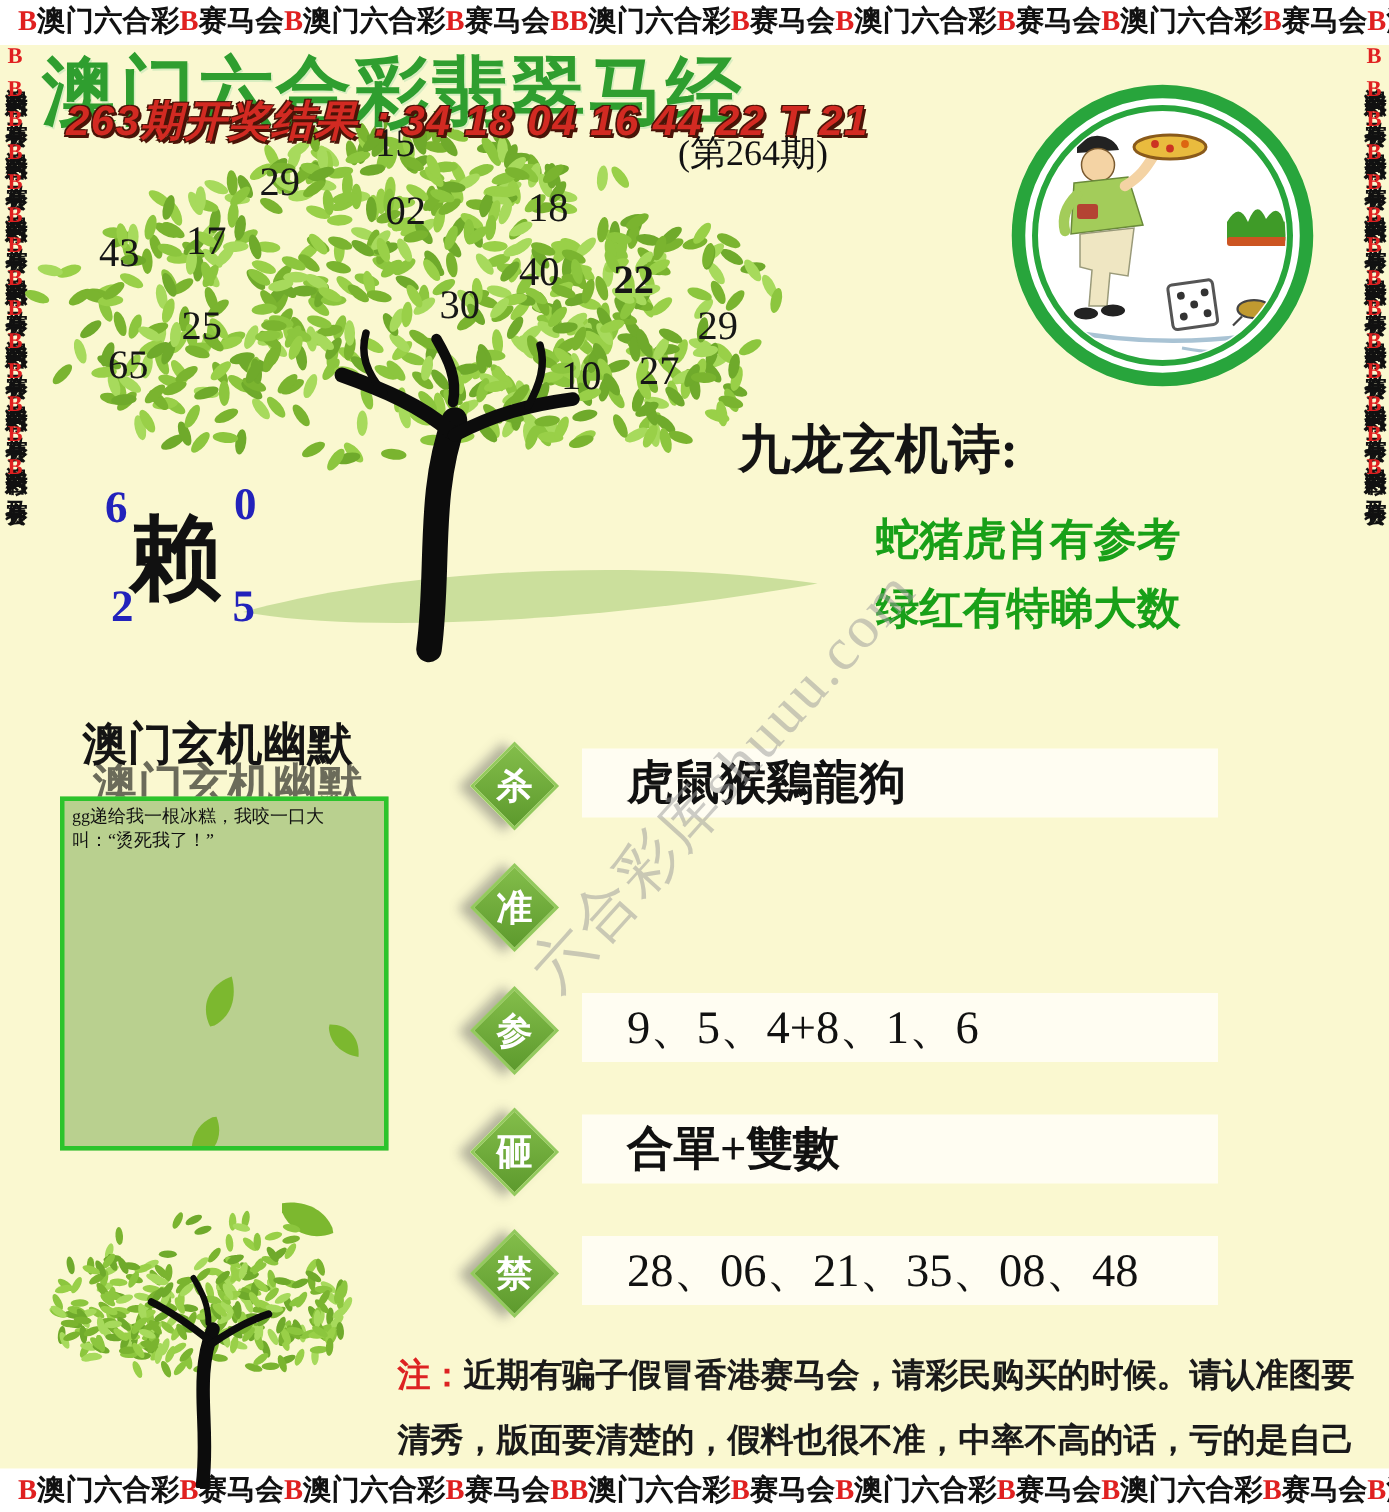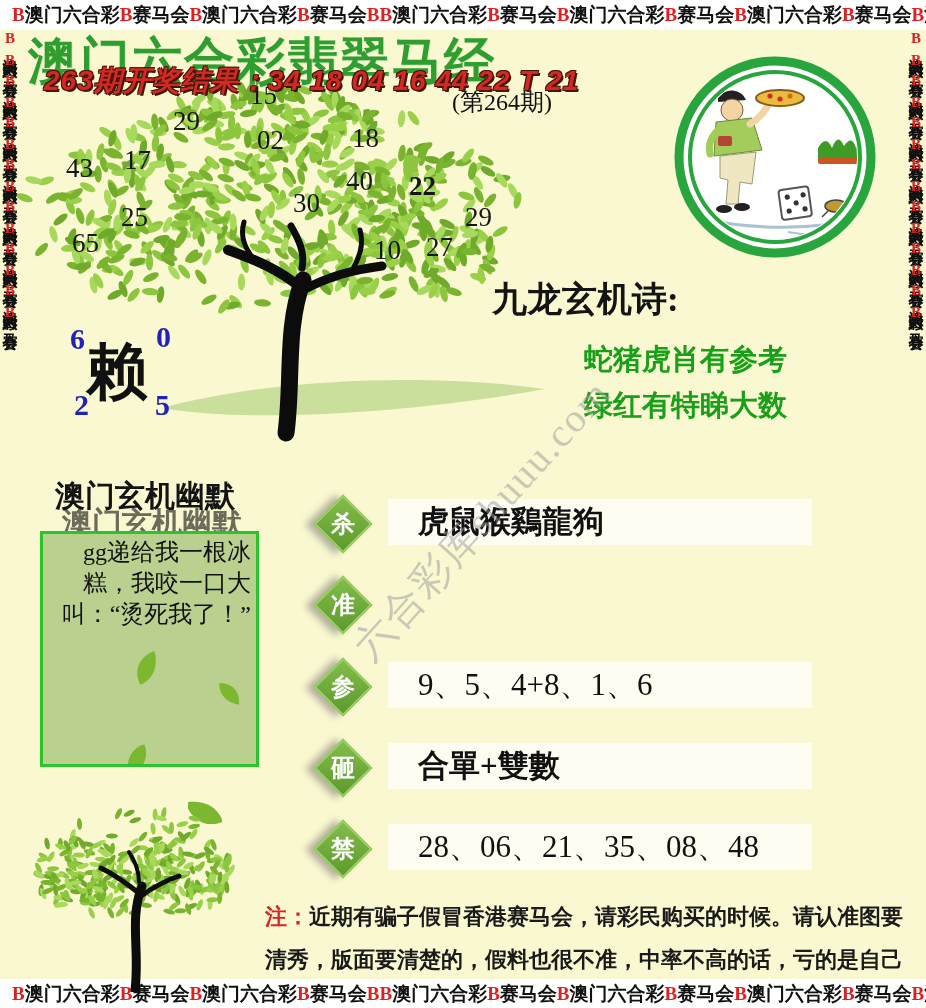--- a/index.html
+++ b/index.html
@@ -37,21 +37,21 @@
   #lai-char{position:absolute;left:86px;top:330px;font-size:62px;font-weight:bold;color:#111;z-index:3;}
   .blue-num{position:absolute;font-size:30px;font-weight:bold;color:var(--blue_number,#2222bb);z-index:3;}
   #bn-tl{left:70px;top:322px;} #bn-tr{left:156px;top:320px;}
   #bn-bl{left:74px;top:388px;} #bn-br{left:155px;top:388px;}
   
   #humor-title{position:absolute;left:55px;top:476px;font-size:30px;font-weight:bold;color:#141414;z-index:3;}
   #humor-title-shadow{position:absolute;left:62px;top:503px;font-size:30px;font-weight:bold;color:#6b6b5a;z-index:2;}
   #humor-box{position:absolute;left:40px;top:531px;width:219px;height:236px;box-sizing:border-box;
              background:var(--box_fill,#b9d08f);border:3px solid var(--box_green_border,#2cc42c);
              overflow:hidden;z-index:3;}
-  #humor-text{position:relative;padding:3px 5px;font-size:24px;line-height:1.3;color:#111;z-index:2;text-align:right;}
+  #humor-text{position:relative;padding:3px 5px;font-size:12px;line-height:1.3;color:#111;z-index:2;}
   #humor-leaves{position:absolute;left:0;top:0;z-index:1;}
   #stray-leaf{position:absolute;left:188px;top:796px;z-index:2;}
   
   #watermark{position:absolute;left:272px;top:492px;width:420px;text-align:center;font-size:40px;
              color:var(--watermark_gray,#9a9a9a);opacity:.5;transform:rotate(-48deg);z-index:6;
              letter-spacing:2px;pointer-events:none;}
   
   .tip-row{position:absolute;left:315px;width:500px;height:46px;z-index:4;}
   #tip-0{top:499px;} #tip-1{top:580px;} #tip-2{top:662px;} #tip-3{top:743px;} #tip-4{top:824px;}
   .tip-bar{position:absolute;left:73px;top:0;width:424px;height:46px;background:#fffdf2;

